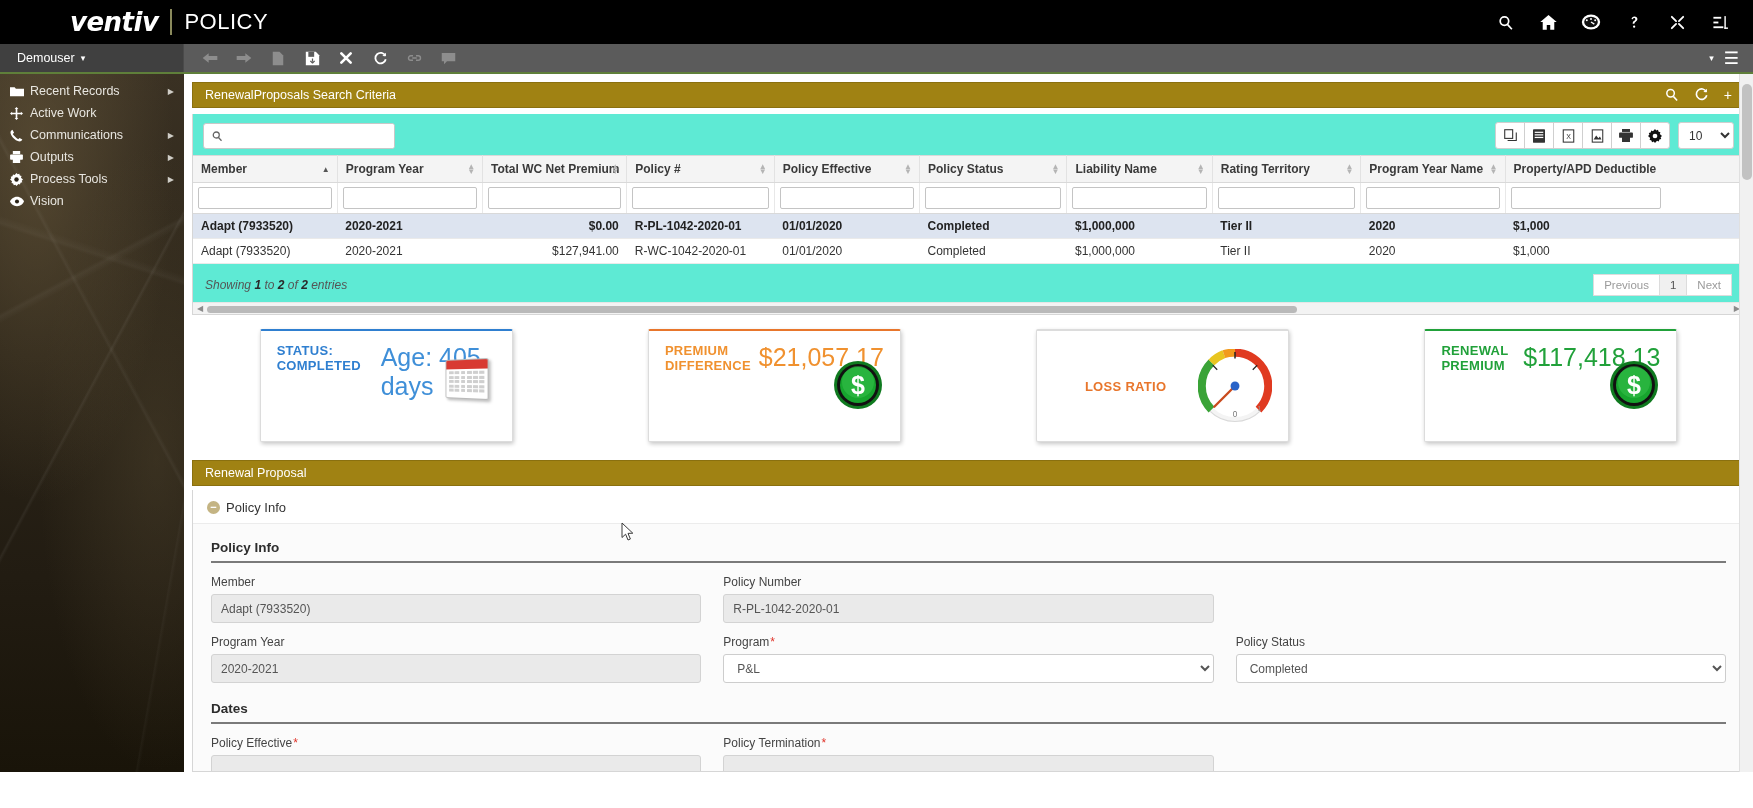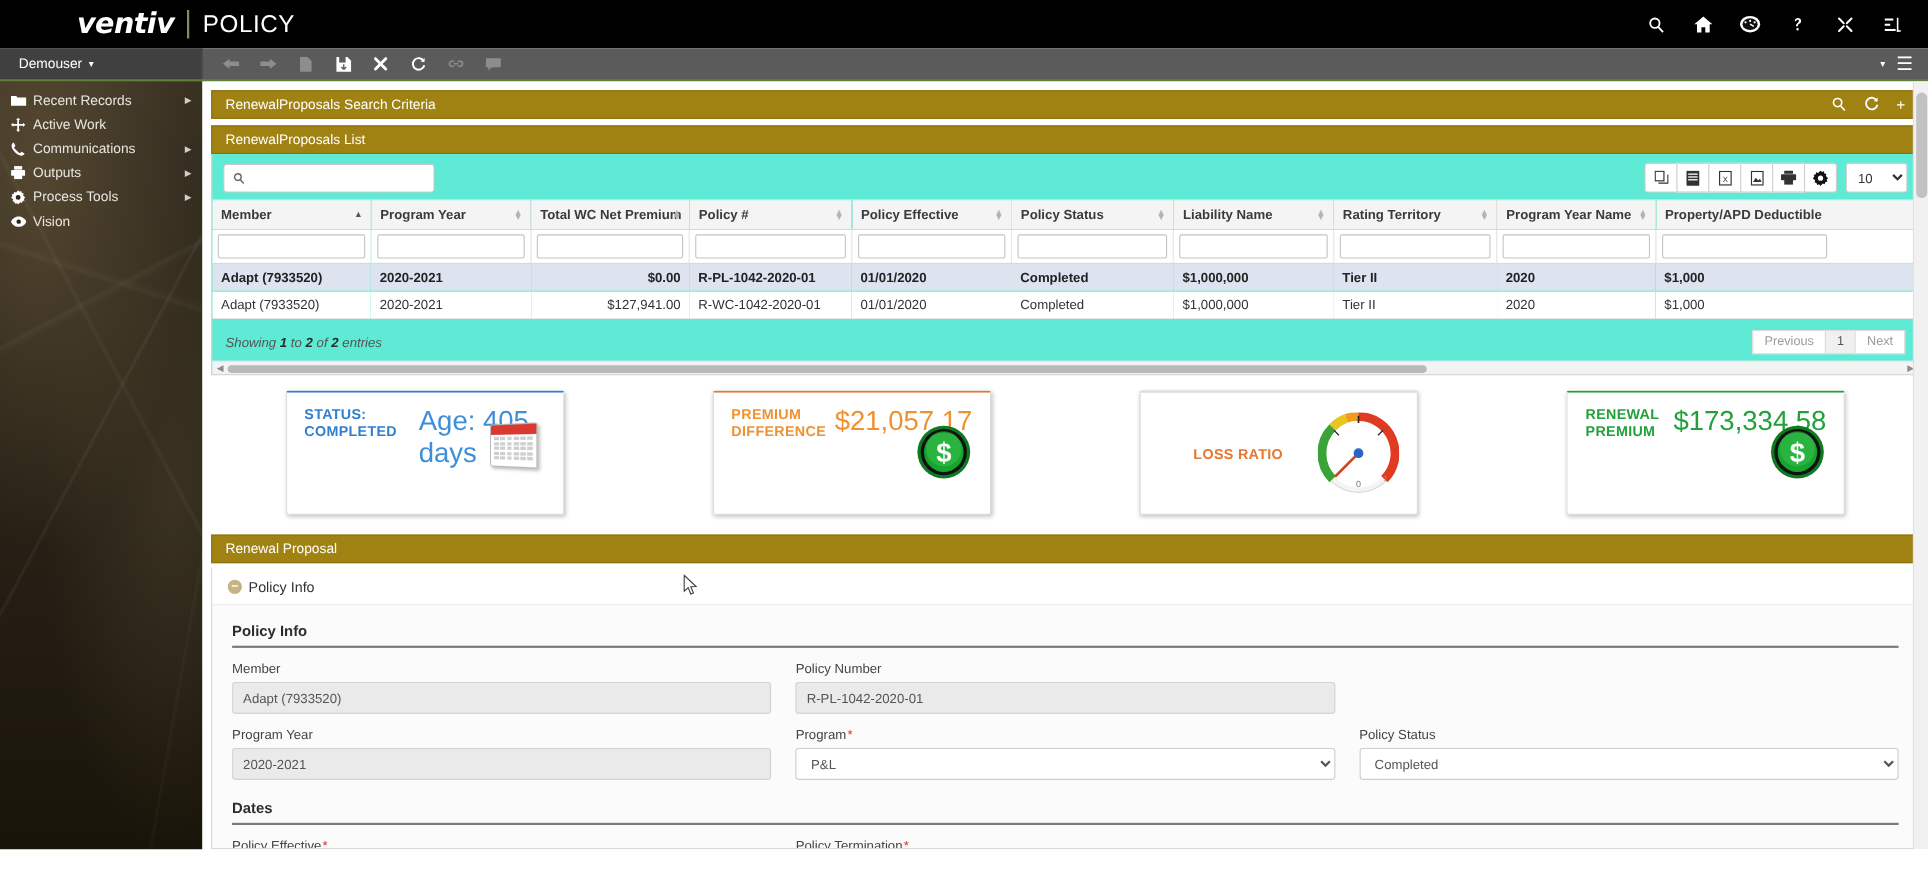--- a/index.html
+++ b/index.html
@@ -503,23 +503,20 @@
                 <path d="M16.5 6.5 A7 7 0 1 0 17 11"></path>
                 <path d="M17.4 2.2 L17 7 L12.4 6.6" fill="#fff" stroke="none"></path>
               </svg>
           </span>
           <span>+</span>
         </span>
       </div>
     </div>
 
     <div class="panel" style="margin-top:6px;">
-      <div class="panel-head">
-        <span>RenewalProposals List</span>
-      </div>
       <div class="list-panel">
 
         <div class="lp-toolrow">
           <div class="lp-search">
             <span class="mag">
               <svg width="12" height="12" viewBox="0 0 24 24" fill="none" stroke="#666" stroke-width="2.6">
                   <circle cx="10.5" cy="10" r="6"></circle>
                   <line x1="15" y1="15" x2="21" y2="21.5"></line>
                 </svg>
             </span>
@@ -771,21 +768,21 @@
             <line x1="50" y1="50" x2="22" y2="78" stroke="#c94a1c" stroke-width="3.2" stroke-linecap="round"></line>
             <circle cx="50" cy="50" r="6" fill="#2a64c8"></circle>
             <text x="50" y="92" font-size="11" fill="#777" text-anchor="middle" font-family="Liberation Sans">0</text>
             <text x="83" y="84" font-size="9" fill="#999" text-anchor="middle" font-family="Liberation Sans">1</text>
           </svg>
         </div>
       </div>
 
       <div class="kpi green">
         <div class="kpi-title">RENEWAL PREMIUM</div>
-        <div class="kpi-value">$173,334.58</div>
+        <div class="kpi-value">$117,418.13</div>
         <div class="kpi-icon">
           <svg width="52" height="52" viewBox="0 0 52 52">
             <circle cx="26" cy="26" r="24" fill="#0f7a1f"></circle>
             <circle cx="26" cy="26" r="21" fill="#111"></circle>
             <circle cx="26" cy="26" r="18" fill="#17a52e"></circle>
             <circle cx="26" cy="23" r="16" fill="#39c44d" opacity="0.5"></circle>
             <text x="26" y="35" font-size="25" font-weight="bold" fill="#ffffff" text-anchor="middle" font-family="Liberation Sans">$</text>
           </svg>
         </div>
       </div>

